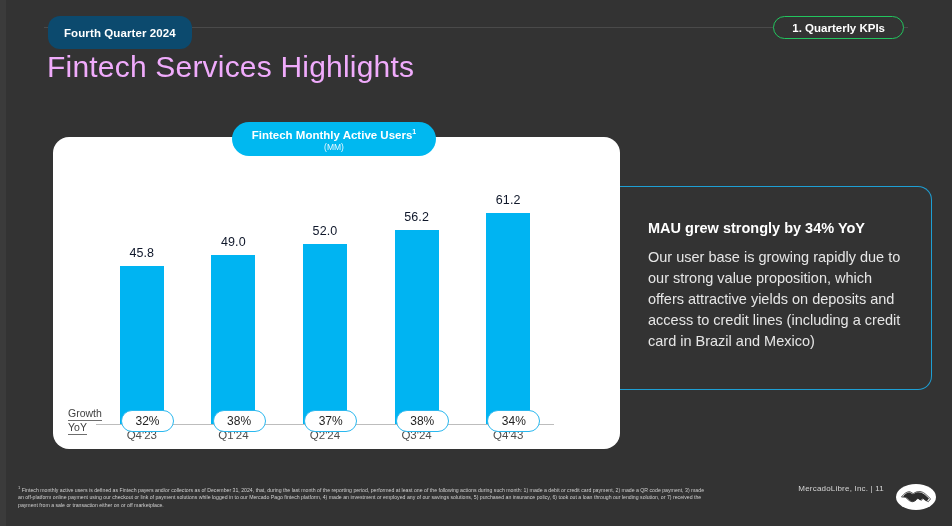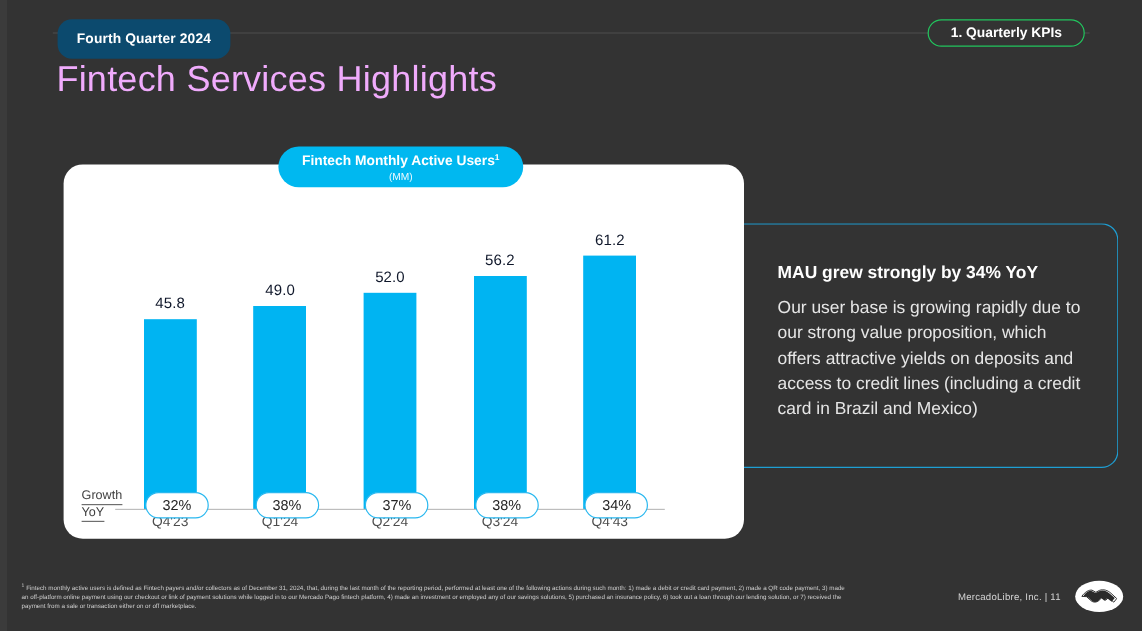--- a/index.html
+++ b/index.html
@@ -172,21 +172,21 @@
     position: absolute;
     left: 18px; top: 484px;
     width: 690px;
     color: #cfcfcf; font-size: 5.2px; line-height: 7.6px;
     text-align: left;
   }
   .footnote sup { font-size: 4.2px; }
   .footer-right {
     position: absolute;
     right: 16px; top: 484px;
-    display: flex; align-items: center; gap: 12px;
+    display: flex; align-items: flex-start; gap: 12px;
   }
   .footer-text {
     color: #d5d5d5; font-size: 8px; letter-spacing: .2px;
     white-space: nowrap;
   }
   .logo-oval {
     width: 40px; height: 26px; border-radius: 50%;
     background: #ffffff;
     display: flex; align-items: center; justify-content: center;
   }

